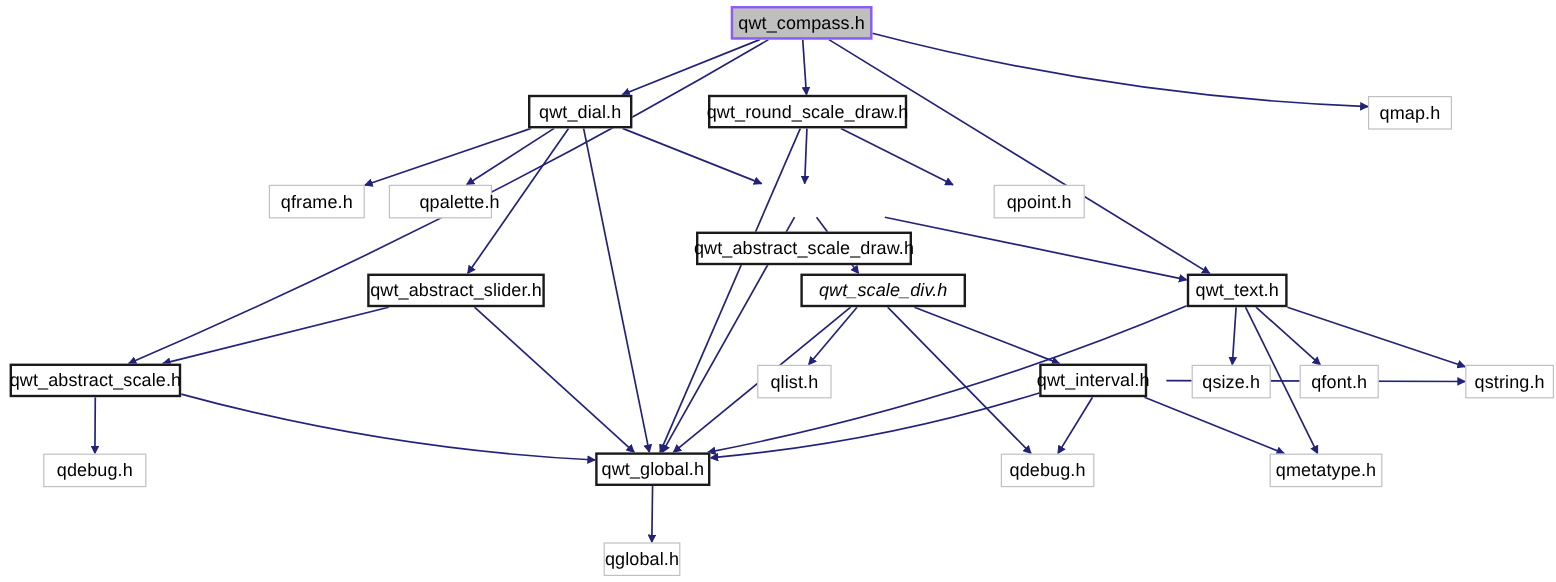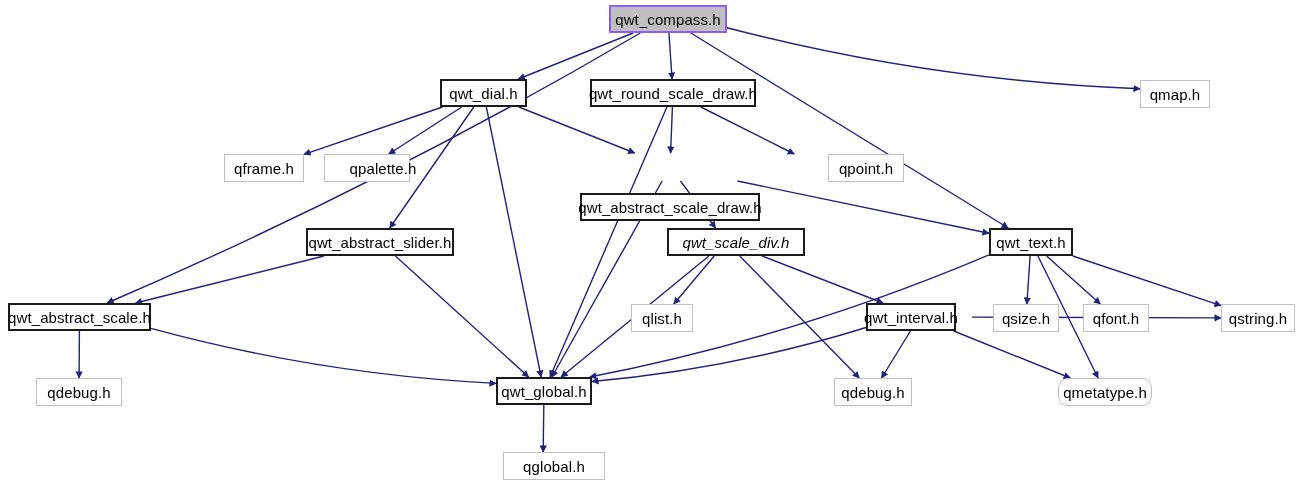--- a/index.html
+++ b/index.html
@@ -151,21 +151,21 @@
       </div>
       <div class="node ext" style="left: 36px; top: 378px; width: 86px;">
         <span>qdebug.h</span>
       </div>
       <div class="node internal" style="left: 496px; top: 377px; width: 96px;">
         <span>qwt_global.h</span>
       </div>
       <div class="node ext" style="left: 834px; top: 378px; width: 78px;">
         <span>qdebug.h</span>
       </div>
-      <div class="node ext" style="left: 1058px; top: 378px; width: 94px; border-radius: 10px;">
+      <div class="node ext" style="left: 1058px; top: 378px; width: 94px;">
         <span>qmetatype.h</span>
       </div>
-      <div class="node ext" style="left: 503px; top: 452px; width: 102px;">
+      <div class="node ext" style="left: 503px; top: 452px; width: 64px;">
         <span>qglobal.h</span>
       </div>
     </div>
 
 </div>
 
 </body></html>

